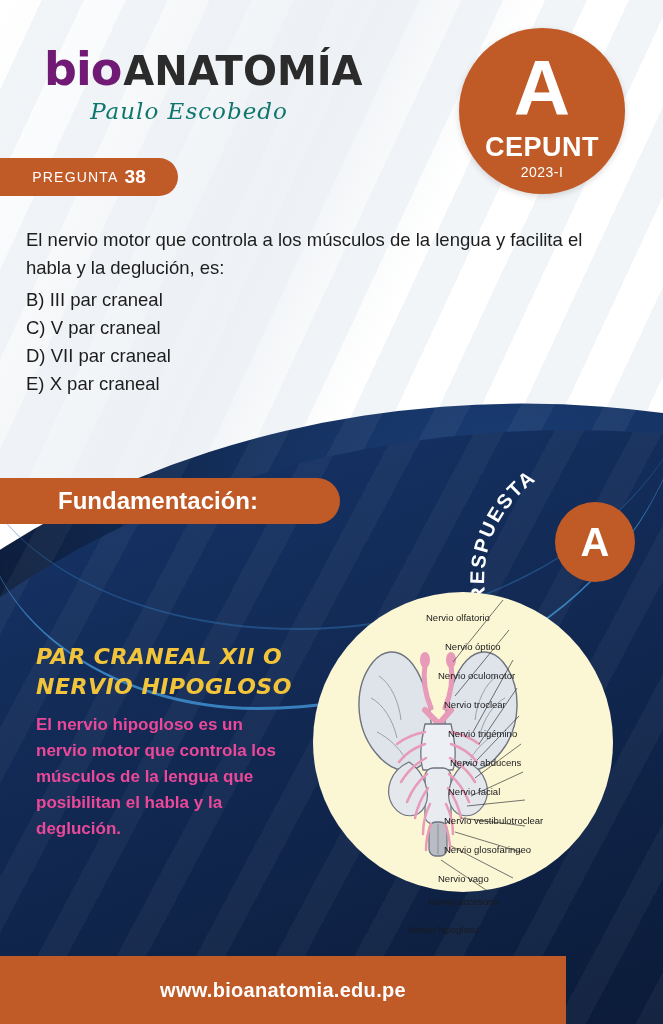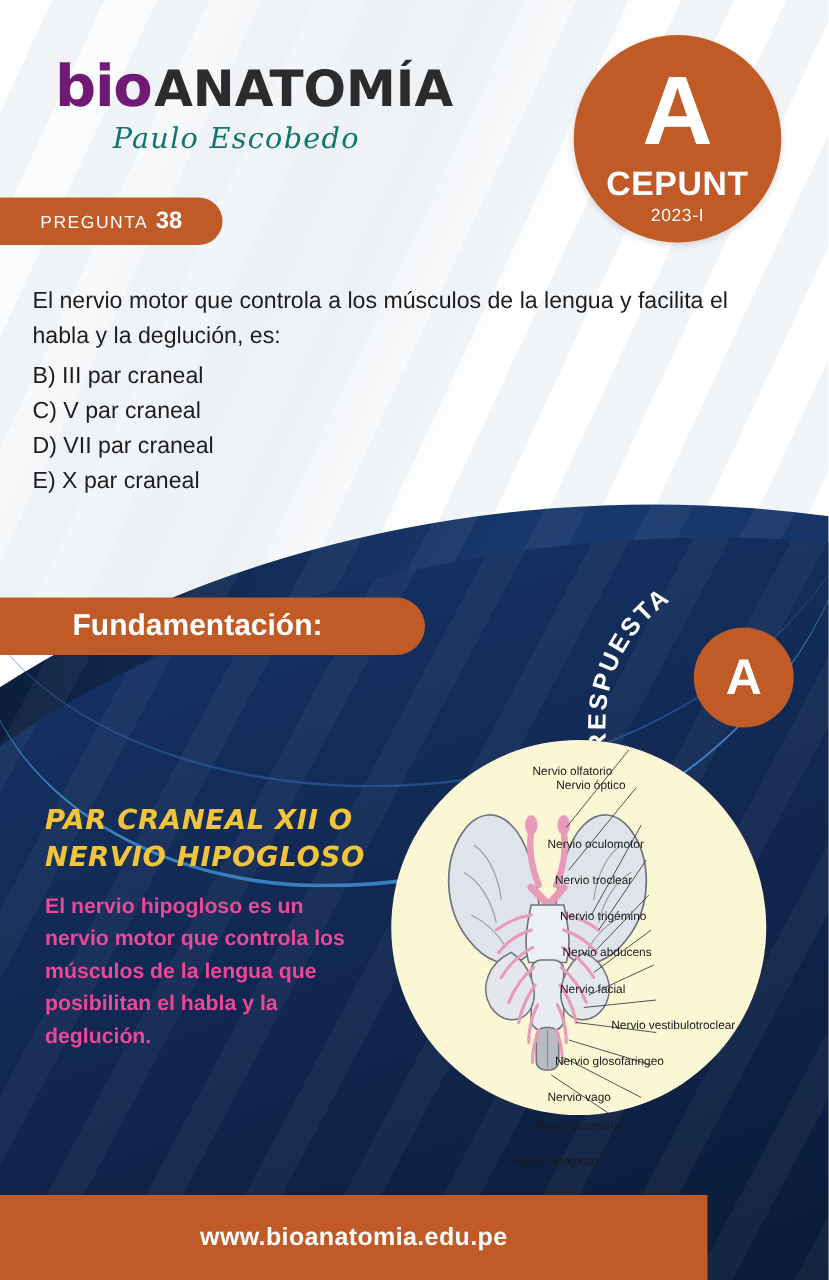--- a/index.html
+++ b/index.html
@@ -408,27 +408,27 @@
         <path d="M148,226 L212,234"></path>
         <path d="M142,240 L208,260"></path>
         <path d="M138,254 L200,286"></path>
         <path d="M128,268 L176,300"></path>
       </g>
     </svg>
   </div>
 
   <div class="illus-labels">
     <div style="left:18px; top:12px;">Nervio olfatorio</div>
-    <div style="left:24px; top:23px;padding-left:13px;">Nervio óptico</div>
+    <div style="left:24px; top:41px;padding-left:13px;">Nervio óptico</div>
     <div style="left:30px; top:70px;">Nervio oculomotor</div>
     <div style="left:36px; top:99px;">Nervio troclear</div>
     <div style="left:40px; top:128px;">Nervio trigémino</div>
     <div style="left:42px; top:157px;">Nervio abducens</div>
     <div style="left:40px; top:186px;">Nervio facial</div>
-    <div style="left:36px; top:215px;margin-left:45px;">Nervio vestibulotroclear</div>
+    <div style="left:36px; top:215px;">Nervio vestibulotroclear</div>
     <div style="left:36px; top:244px;">Nervio glosofaringeo</div>
     <div style="left:30px; top:273px;">Nervio vago</div>
     <div style="left:20px; top:296px;">Nervio accesorio</div>
     <div style="left:0px;  top:324px;">Nervio hipogloso</div>
   </div>
 
   <div class="footer">
     <span>www.bioanatomia.edu.pe</span>
   </div>
 

